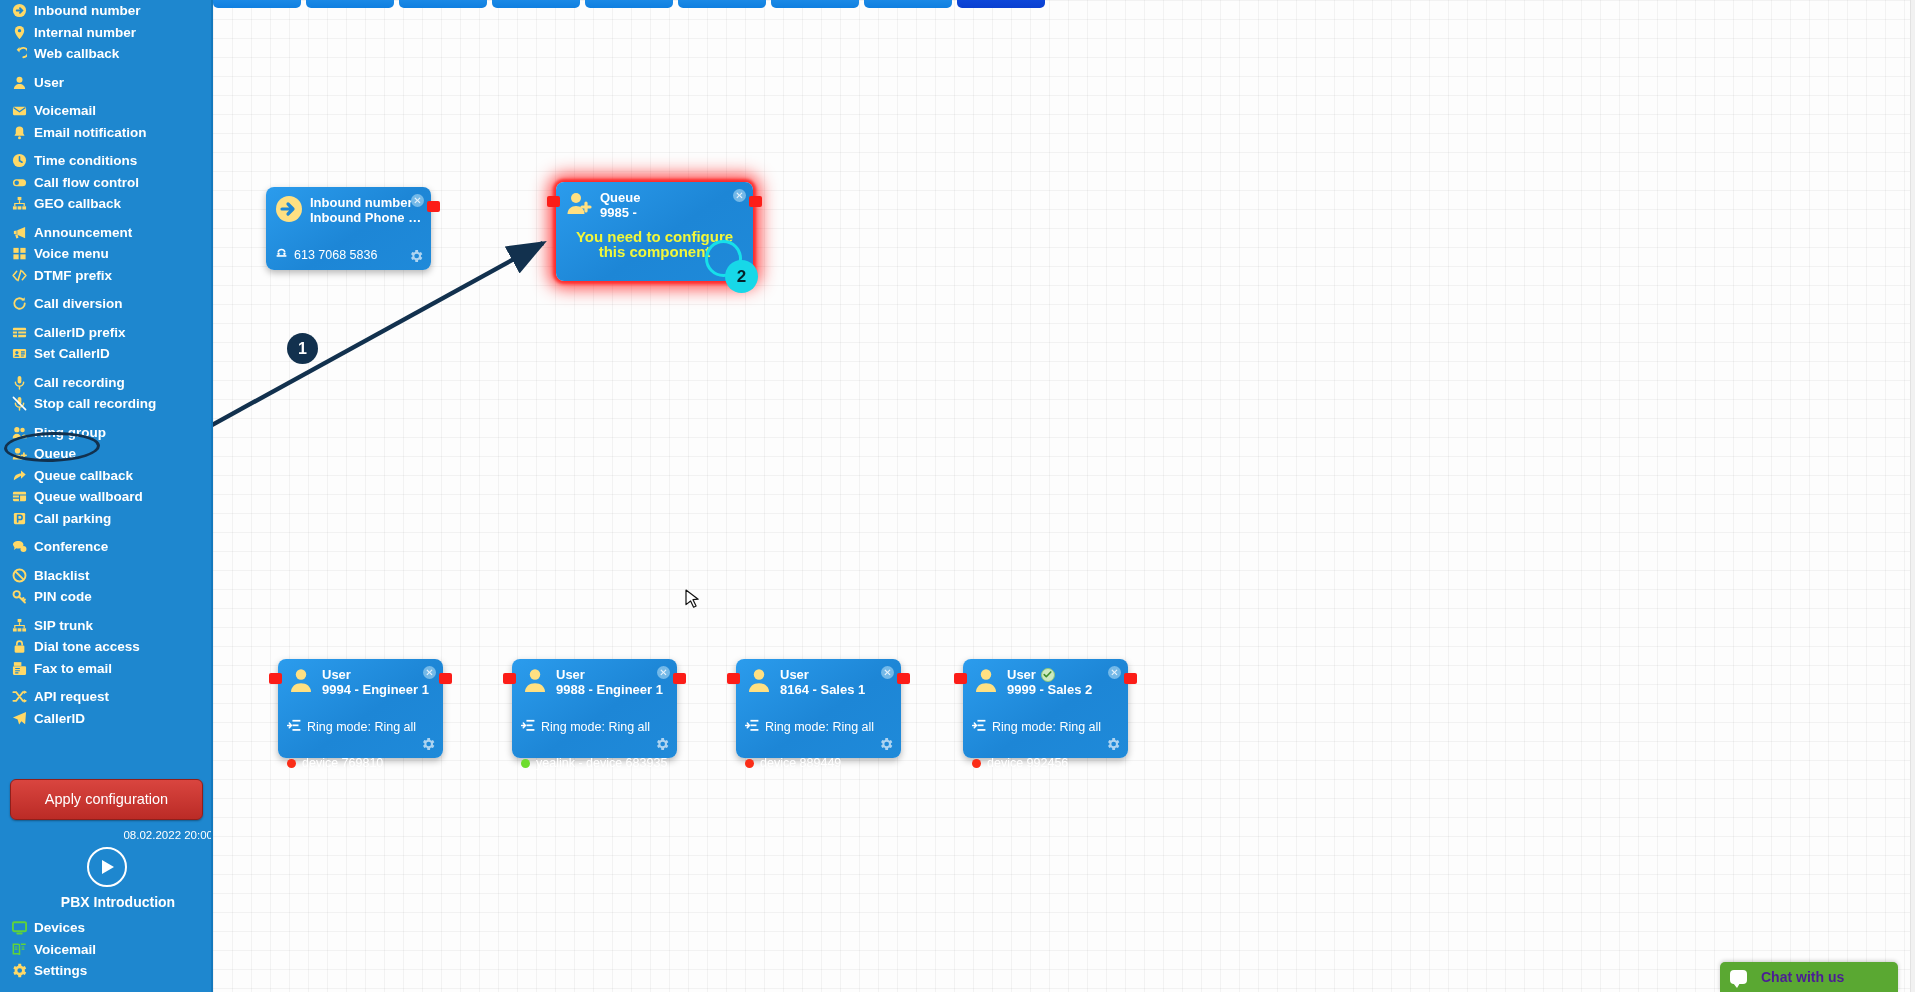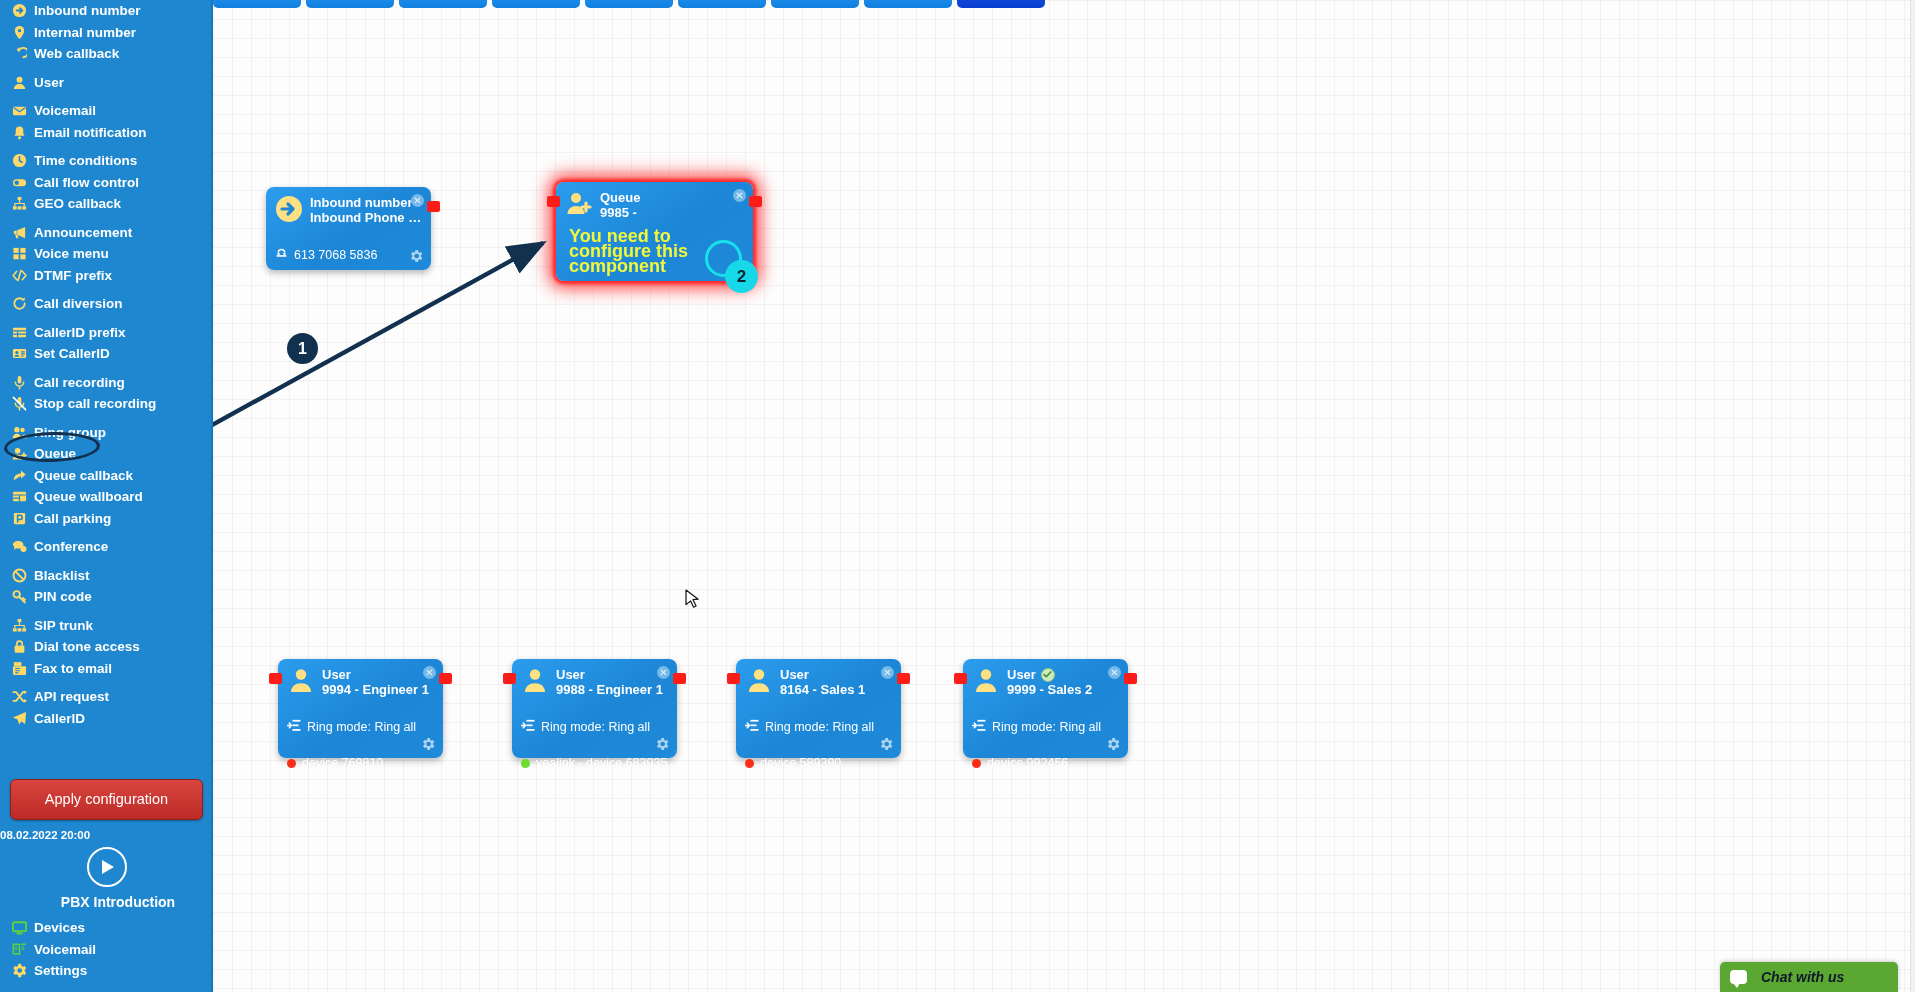--- a/index.html
+++ b/index.html
@@ -69,22 +69,22 @@
     display: block; width: 100%;
     padding: 11px 0 12px;
     background: linear-gradient(#d9453f, #bb2b26);
     border: 1px solid #8f1f1b;
     border-radius: 6px;
     color: #fff; font-size: 14.5px; font-weight: 400;
     text-align: center; cursor: pointer;
     box-shadow: 0 1px 2px rgba(0,0,0,.35);
   }
   #apply-date {
-    text-align: left; color: #fff;
-    font-size: 11.5px; font-weight: 700;
+    text-align: right; color: #fff;
+    font-size: 11.5px; font-weight: 400;
     margin-top: 9px;
   }
   #play-wrap { display: flex; justify-content: center; margin-top: 6px; }
   #play-circle {
     width: 40px; height: 40px; border-radius: 50%;
     border: 2px solid #fff;
     display: flex; align-items: center; justify-content: center;
     cursor: pointer;
   }
   #play-circle .tri {
@@ -173,22 +173,22 @@
   
   #node-inbound { left: 53px; top: 187px; width: 165px; height: 83px; }
 
   
   #node-queue {
     left: 343px; top: 182px; width: 197px; height: 99px;
     box-shadow: 0 0 17px 7px rgba(255,32,32,.85),
                 0 0 3px 3px rgba(255,60,60,.95);
   }
   #node-queue .q-warn {
-    color: #f2f73a; font-size: 18px; font-weight: 700;
-    line-height: 15px;
+    color: #f2f73a; font-size: 15px; font-weight: 700;
+    text-align: center; line-height: 15px;
     padding: 7px 13px 0 13px;
   }
   #queue-gear-ring {
     position: absolute; left: 492px; top: 240px;
     width: 37px; height: 37px; border-radius: 50%;
     border: 3px solid #17e0ea; background: transparent;
     z-index: 22; pointer-events: none;
   }
   #badge-2 {
     position: absolute; left: 512px; top: 260px;
@@ -242,21 +242,21 @@
   #chat-widget .bubble {
     width: 17px; height: 14px; border-radius: 4px;
     background: #fff; position: relative; margin-right: 14px;
   }
   #chat-widget .bubble::after {
     content: ""; position: absolute; left: 3px; bottom: -4px;
     border-left: 4px solid transparent;
     border-right: 3px solid transparent;
     border-top: 5px solid #fff;
   }
-  #chat-label { color: #0f172a; font-size: 14px; font-weight: 700; font-style: italic; }
+  #chat-label { color: #4c1d95; font-size: 14px; font-weight: 700; }
 
   #right-edge {
     position: absolute; right: 0; top: 0; width: 5px; height: 992px;
     background: #f1f1f1; border-left: 1px solid #e2e2e2; z-index: 45;
   }
 </style>
 </head>
 <body>
 
 <div id="app">
@@ -759,21 +759,21 @@
             <span><svg width="14" height="13" viewBox="0 0 16 15">
                 <path d="M0.6 7.4h4M2.6 4.6l2.4 2.8-2.4 2.8" stroke="#fff" stroke-width="1.7" fill="none" stroke-linecap="round" stroke-linejoin="round"></path>
                 <rect x="6.2" y="1" width="9.2" height="2" fill="#fff"></rect>
                 <rect x="6.2" y="6.3" width="7" height="2" fill="#fff"></rect>
                 <rect x="6.2" y="11.6" width="9.2" height="2" fill="#fff"></rect>
               </svg></span>
             <span class="rtxt">Ring mode: Ring all</span>
           </div>
           <div class="n-row">
             <span class="dot red"></span>
-            <span class="rtxt">device 589390</span>
+            <span class="rtxt">device 889449</span>
           </div>
           <svg class="gear" viewBox="0 0 24 24">
             <path fill="#dfeef9" d="M19.4 13a7.8 7.8 0 000-2l2.1-1.6-2-3.4-2.5 1a7.7 7.7 0 00-1.7-1L15 3H11l-.3 2.9c-.6.3-1.2.6-1.7 1l-2.5-1-2 3.4L6.6 11a7.8 7.8 0 000 2l-2.1 1.6 2 3.4 2.5-1c.5.4 1.1.8 1.7 1L11 21h4l.3-2.9c.6-.3 1.2-.6 1.7-1l2.5 1 2-3.4L19.4 13zM13 15.5a3.5 3.5 0 110-7 3.5 3.5 0 010 7z"></path>
           </svg>
         </div>
         <div class="node user-node" id="node-u4">
           <span class="port in"></span>
           <span class="port out"></span>
           <div class="close">✕</div>
           <div class="n-head">

